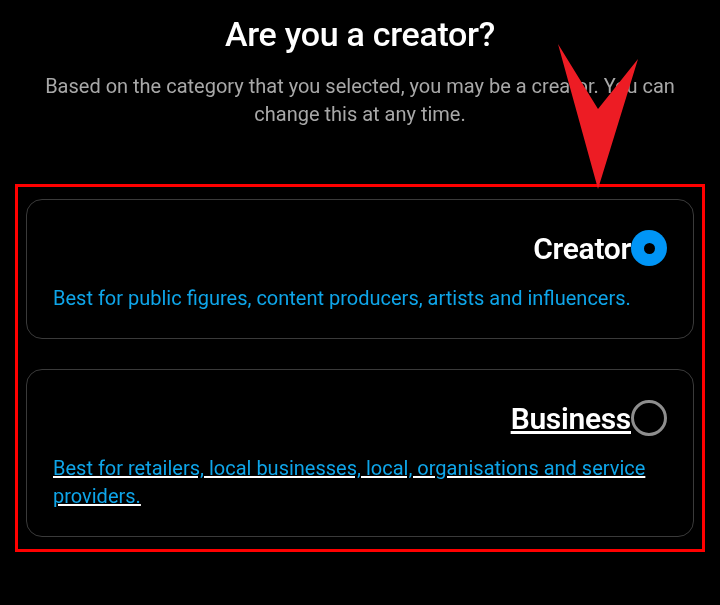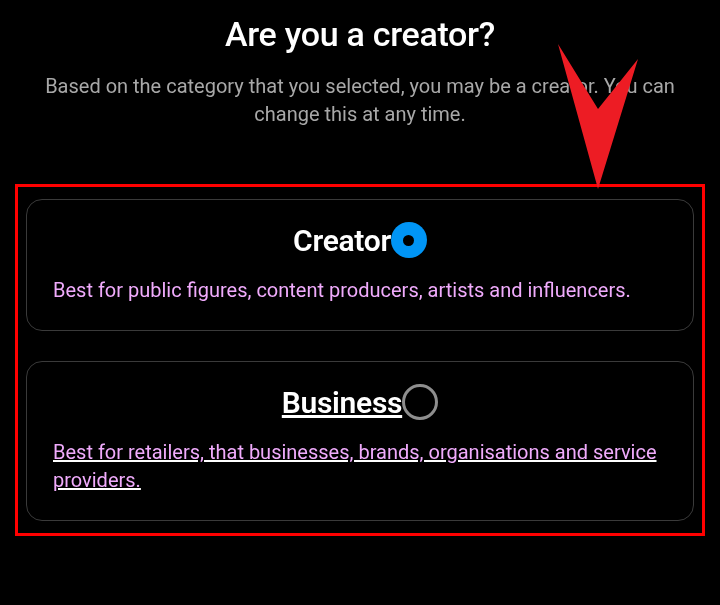--- a/index.html
+++ b/index.html
@@ -45,22 +45,23 @@
       padding: 22px 26px 26px 26px;
       margin-bottom: 30px;
       cursor: pointer;
     }
     .option-card:last-child {
       margin-bottom: 0;
       text-decoration: underline;
     }
     .option-header {
       display: flex;
-      justify-content: center;
+      justify-content: flex-end;
       align-items: center;
+      margin-top: 8px;
     }
     .option-title {
       font-size: 30px;
       font-weight: 600;
       color: #fff;
       letter-spacing: -0.3px;
     }
     .radio {
       width: 36px;
       height: 36px;
@@ -79,21 +80,21 @@
       height: 11px;
       background: #000;
       border-radius: 50%;
     }
     .radio-unselected {
       border: 3px solid #8e8e8e;
       background: transparent;
     }
     .option-desc {
       font-size: 20px;
-      color: #f0abfc;
+      color: #0ea5e9;
       margin-top: 18px;
       line-height: 1.4;
     }
     .arrow-overlay {
       position: absolute;
       top: 44px;
       left: 538px;
       pointer-events: none;
     }
   </style>
@@ -111,20 +112,20 @@
         <span class="radio radio-selected"></span>
       </div>
       <p class="option-desc">Best for public figures, content producers, artists and influencers.</p>
     </div>
 
     <div class="option-card">
       <div class="option-header">
         <span class="option-title">Business</span>
         <span class="radio radio-unselected"></span>
       </div>
-      <p class="option-desc">Best for retailers, that businesses, brands, organisations and service providers.</p>
+      <p class="option-desc">Best for retailers, local businesses, local, organisations and service providers.</p>
     </div>
   </div>
 </div>
 
 <svg class="arrow-overlay" width="110" height="150" viewBox="0 0 110 150">
   <path d="M 20 0 L 60 65 L 100 15 L 60 145 Z" fill="#ed1c24"></path>
 </svg>
 
 </body></html>

